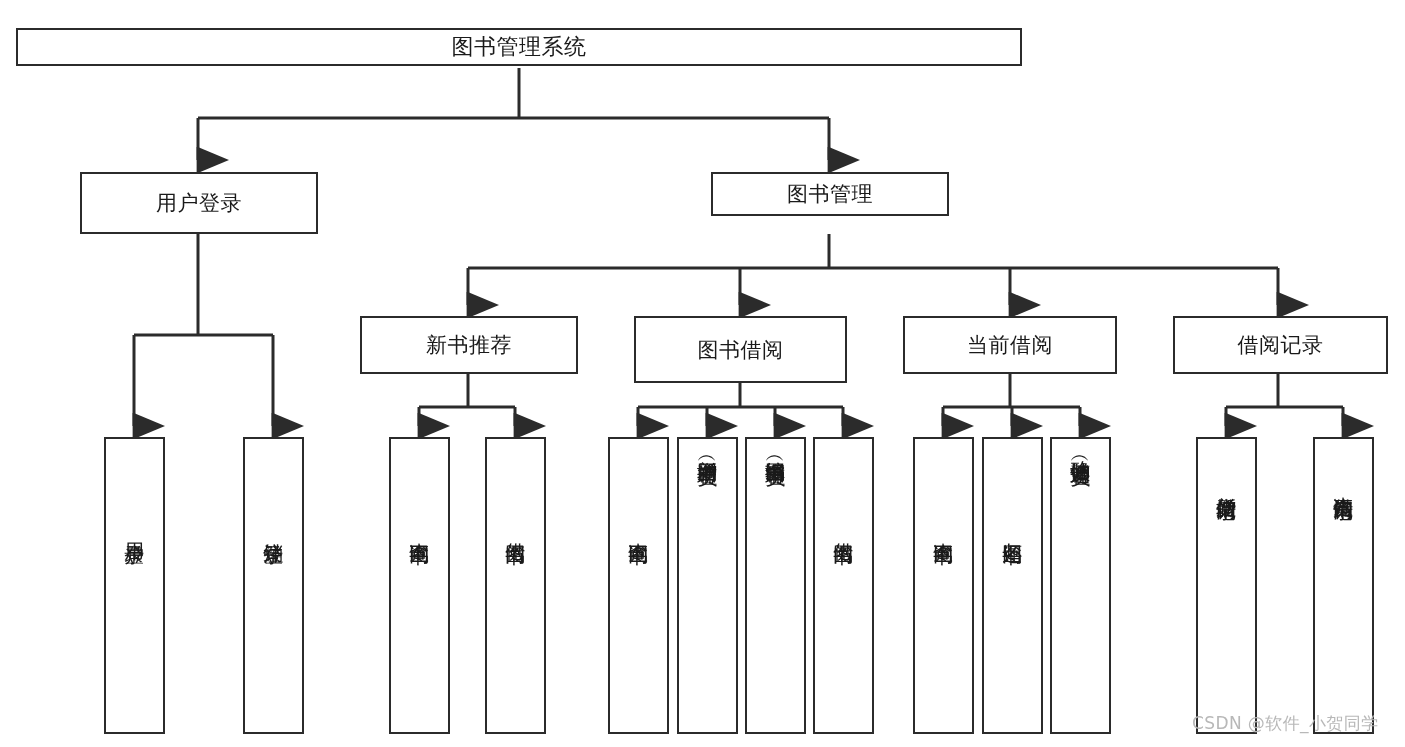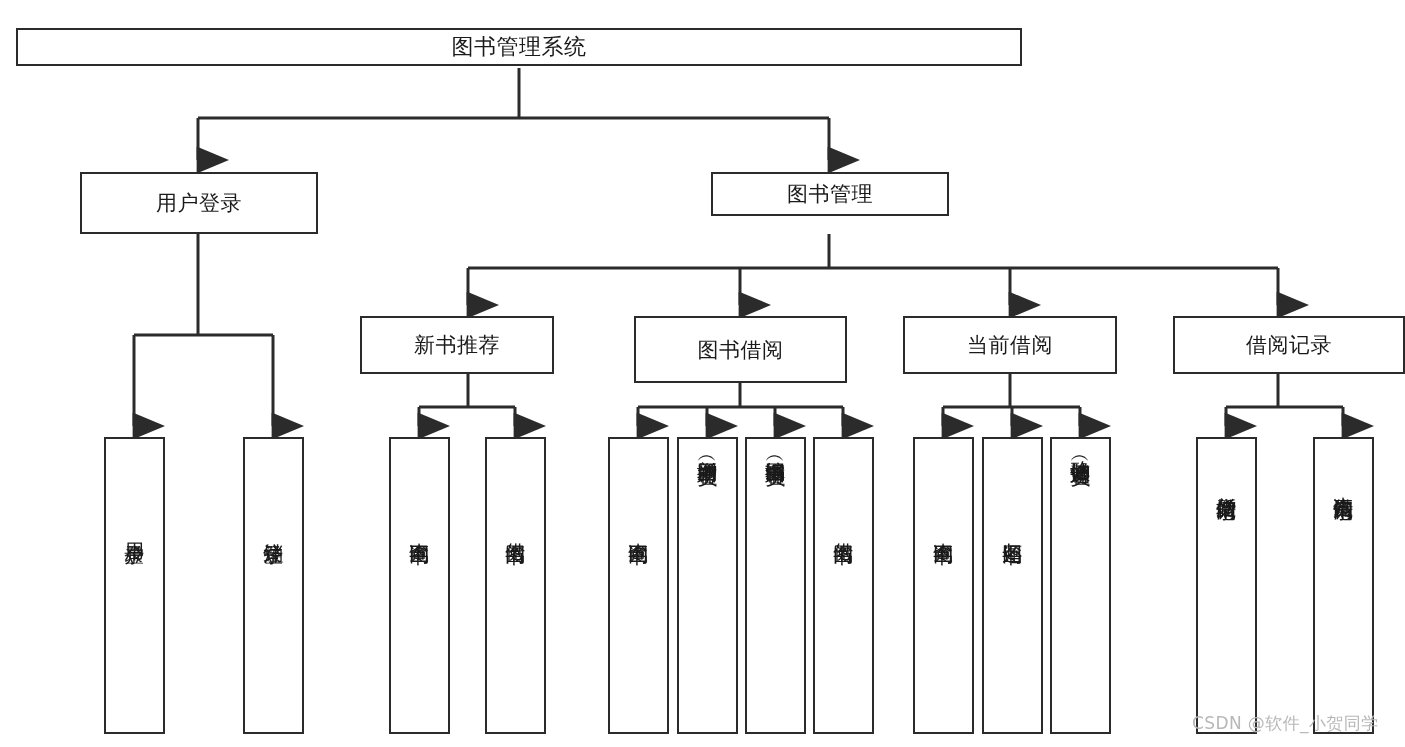--- a/index.html
+++ b/index.html
@@ -126,30 +126,30 @@
     <span class="lbl">图书管理系统</span>
   </div>
 
   <div class="node h" style="left:80px; top:172px; width:238px; height:62px;">
     <span class="lbl">用户登录</span>
   </div>
   <div class="node h" style="left:711px; top:172px; width:238px; height:44px;">
     <span class="lbl">图书管理</span>
   </div>
 
-  <div class="node h" style="left:360px; top:316px; width:194px; height:58px;">
+  <div class="node h" style="left:360px; top:316px; width:218px; height:58px;">
     <span class="lbl">新书推荐</span>
   </div>
   <div class="node h" style="left:634px; top:316px; width:213px; height:67px;align-items:center;">
     <span class="lbl">图书借阅</span>
   </div>
   <div class="node h" style="left:903px; top:316px; width:214px; height:58px;">
     <span class="lbl">当前借阅</span>
   </div>
-  <div class="node h" style="left:1173px; top:316px; width:232px; height:58px;">
+  <div class="node h" style="left:1173px; top:316px; width:215px; height:58px;">
     <span class="lbl">借阅记录</span>
   </div>
 
   <div class="node v" style="left:104px; top:437px; width:61px; height:297px; padding-top:88px;">
     <span class="lbl">用户登录</span>
   </div>
   <div class="node v" style="left:243px; top:437px; width:61px; height:297px; padding-top:88px;">
     <span class="lbl">注销登录</span>
   </div>
 

